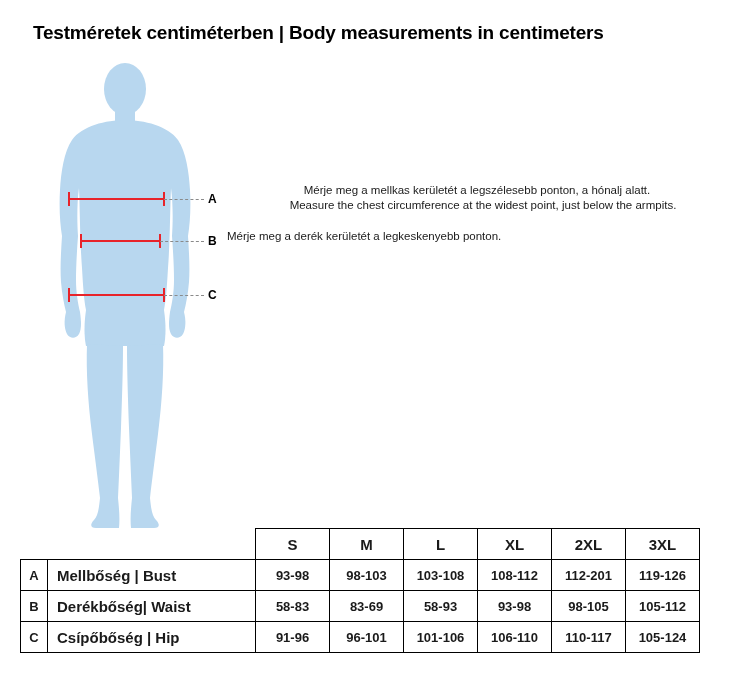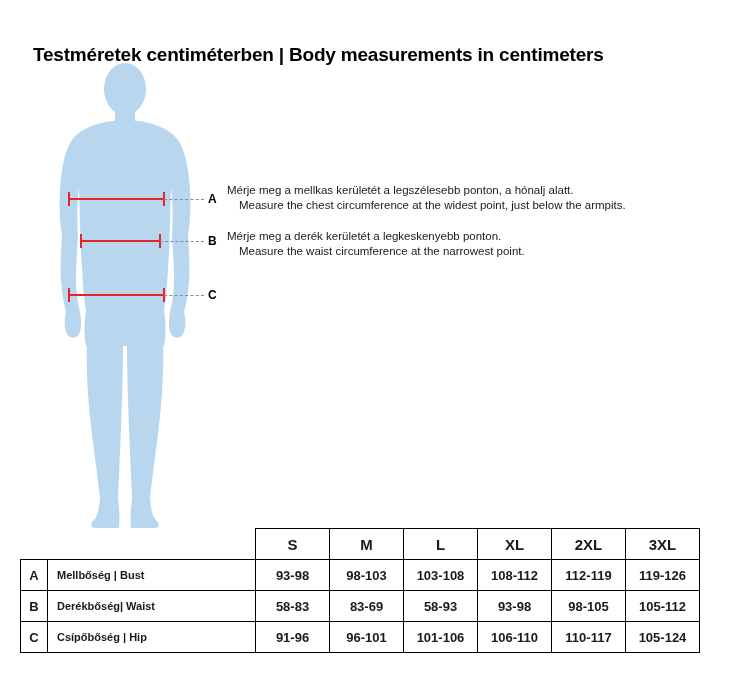--- a/index.html
+++ b/index.html
@@ -20,21 +20,20 @@
   }
   #title {
     position: absolute;
     left: 33px;
     top: 22px;
     font-size: 19px;
     font-weight: bold;
     letter-spacing: -0.2px;
     color: #000000;
     white-space: nowrap;
-    margin-top: 22px;
   }
 
   
   #figure {
     position: absolute;
     left: 20px;
     top: 62px;
     width: 210px;
     height: 470px;
   }
@@ -99,21 +98,21 @@
   }
   #size-table .rowletter {
     width: 26px;
     font-size: 13px;
     font-weight: bold;
   }
   #size-table .rowname {
     width: 198px;
     text-align: left;
     padding-left: 9px;
-    font-size: 11px;
+    font-size: 15px;
     font-weight: bold;
   }
   #size-table .val {
     width: 73px;
     font-size: 13px;
     font-weight: bold;
   }
 </style>
 </head>
 <body>
@@ -170,33 +169,32 @@
         <path d="M130 436 C 131 446, 132 454, 136 458 C 140 462, 140 466, 134 466 L 111 466 C 110 456, 111 446, 112 436 Z"></path>
       </g>
     </svg>
   </div>
 
   <div class="meas-line" style="left:68px; top:198px; width:96px;"></div>
   <div class="meas-cap" style="left:68px; top:192px;"></div>
   <div class="meas-cap" style="left:163px; top:192px;"></div>
   <div class="leader" style="left:164px; top:199px; width:40px;"></div>
   <div class="meas-letter" style="left:208px; top:192px;">A</div>
-  <div class="desc" style="left:227px; top:183px;">
+  <div class="desc" style="left:227px; top:183px;text-align:center;">
     <span class="hu">Mérje meg a mellkas kerületét a legszélesebb ponton, a hónalj alatt.</span>
     <span class="en">Measure the chest circumference at the widest point, just below the armpits.</span>
   </div>
 
   <div class="meas-line" style="left:80px; top:240px; width:80px;"></div>
   <div class="meas-cap" style="left:80px; top:234px;"></div>
   <div class="meas-cap" style="left:159px; top:234px;"></div>
   <div class="leader" style="left:160px; top:241px; width:44px;"></div>
   <div class="meas-letter" style="left:208px; top:234px;">B</div>
   <div class="desc" style="left:227px; top:229px;">
     <span class="hu">Mérje meg a derék kerületét a legkeskenyebb ponton.</span>
-    <span class="en">Measure the waist circumference at the narrowest point.</span>
   </div>
 
   <div class="meas-line" style="left:68px; top:294px; width:96px;"></div>
   <div class="meas-cap" style="left:68px; top:288px;"></div>
   <div class="meas-cap" style="left:163px; top:288px;"></div>
   <div class="leader" style="left:164px; top:295px; width:40px;"></div>
   <div class="meas-letter" style="left:208px; top:288px;">C</div>
 
   <table id="size-table">
     <thead>
@@ -212,21 +210,21 @@
       </tr>
     </thead>
     <tbody>
       <tr>
         <td class="rowletter">A</td>
         <td class="rowname">Mellbőség | Bust</td>
         <td class="val">93-98</td>
         <td class="val">98-103</td>
         <td class="val">103-108</td>
         <td class="val">108-112</td>
-        <td class="val">112-119</td>
+        <td class="val">112-201</td>
         <td class="val">119-126</td>
       </tr>
       <tr>
         <td class="rowletter">B</td>
         <td class="rowname">Derékbőség|  Waist</td>
         <td class="val">58-83</td>
         <td class="val">83-69</td>
         <td class="val">58-93</td>
         <td class="val">93-98</td>
         <td class="val">98-105</td>

